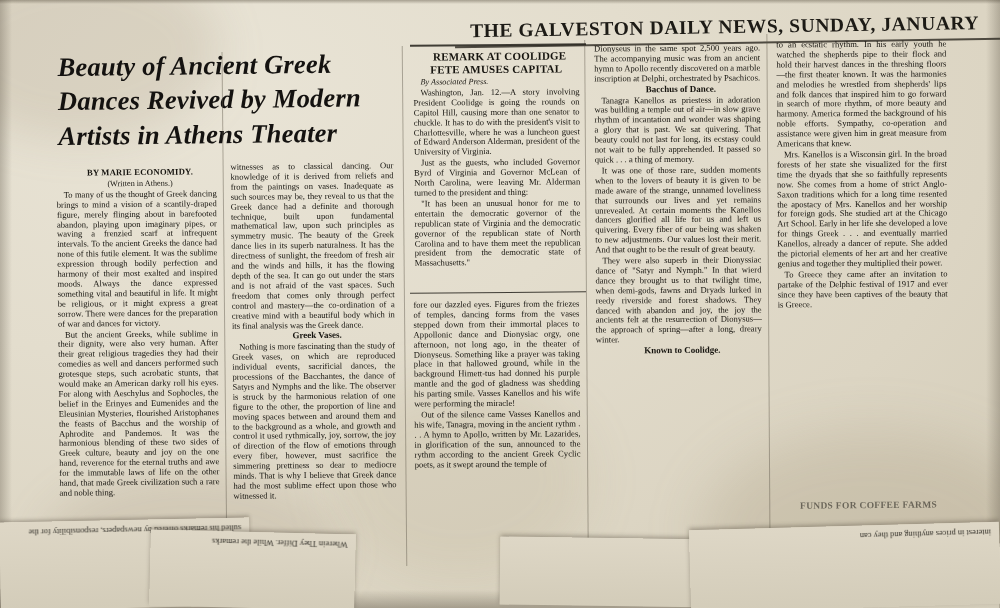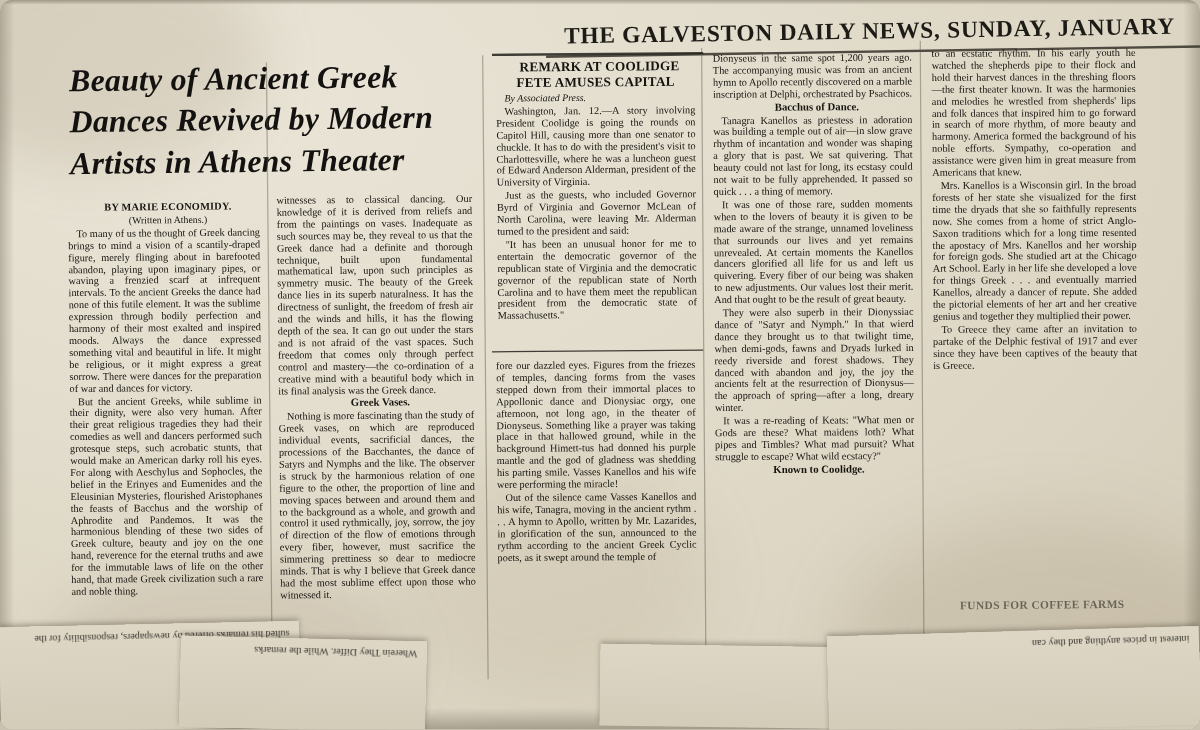--- a/index.html
+++ b/index.html
@@ -7,21 +7,20 @@
     width:1000px;height:608px;overflow:hidden;
     background:#c9c2b2;
     font-family:"Liberation Serif", serif;
   }
   
   #clipping{
     position:absolute;left:0;top:0;width:1000px;height:608px;
     background:
       radial-gradient(ellipse at 20% 15%, #e9e4d6 0%, #e3ddcd 38%, #dcd5c3 70%, #d2cab6 100%);
     overflow:hidden;
-    border-radius:10px;
   }
   
   .edge{position:absolute;background:rgba(120,110,92,.35);}
   .edge.top{left:0;top:0;width:1000px;height:4px;background:linear-gradient(to bottom,rgba(90,82,66,.45),rgba(90,82,66,0));}
   .edge.bottom{left:0;bottom:0;width:1000px;height:18px;background:linear-gradient(to top,rgba(80,72,58,.38),rgba(80,72,58,0));}
   .edge.left{left:0;top:0;width:12px;height:608px;background:linear-gradient(to right,rgba(80,72,58,.30),rgba(80,72,58,0));}
   .edge.right{right:0;top:0;width:14px;height:608px;background:linear-gradient(to left,rgba(80,72,58,.30),rgba(80,72,58,0));}
 
   .stain{position:absolute;border-radius:50%;pointer-events:none;}
 
@@ -171,36 +170,35 @@
     <p class="subhead">Greek Vases.</p>
     <p>Nothing is more fascinating than the study of Greek vases, on which are reproduced individual events, sacrificial dances, the processions of the Bacchantes, the dance of Satyrs and Nymphs and the like. The observer is struck by the harmonious relation of one figure to the other, the proportion of line and moving spaces between and around them and to the background as a whole, and growth and control it used rythmically, joy, sorrow, the joy of direction of the flow of emotions through every fiber, however, must sacrifice the simmering prettiness so dear to mediocre minds. That is why I believe that Greek dance had the most sublime effect upon those who witnessed it.</p>
   </div>
 
   <div class="boxrule" id="boxrule-top"></div>
   <div class="boxrule" id="boxrule-bot"></div>
   <div class="col" id="box">
     <p class="boxhead">REMARK AT COOLIDGE FETE AMUSES CAPITAL</p>
     <p class="src">By Associated Press.</p>
     <p>Washington, Jan. 12.—A story involving President Coolidge is going the rounds on Capitol Hill, causing more than one senator to chuckle. It has to do with the president's visit to Charlottesville, where he was a luncheon guest of Edward Anderson Alderman, president of the University of Virginia.</p>
-    <p>Just as the guests, who included Governor Byrd of Virginia and Governor McLean of North Carolina, were leaving Mr. Alderman turned to the president and said:</p>
+    <p>Just as the guests, who included Governor Byrd of Virginia and Governor McLean of North Carolina, were leaving Mr. Alderman turned to the president and thing:</p>
     <p>"It has been an unusual honor for me to entertain the democratic governor of the republican state of Virginia and the democratic governor of the republican state of North Carolina and to have them meet the republican president from the democratic state of Massachusetts."</p>
   </div>
 
   <div class="col" id="col3">
     <p class="noind">fore our dazzled eyes. Figures from the friezes of temples, dancing forms from the vases stepped down from their immortal places to Appollonic dance and Dionysiac orgy, one afternoon, not long ago, in the theater of Dionyseus. Something like a prayer was taking place in that hallowed ground, while in the background Himett-tus had donned his purple mantle and the god of gladness was shedding his parting smile. Vasses Kanellos and his wife were performing the miracle!</p>
     <p>Out of the silence came Vasses Kanellos and his wife, Tanagra, moving in the ancient rythm . . . A hymn to Apollo, written by Mr. Lazarides, in glorification of the sun, announced to the rythm according to the ancient Greek Cyclic poets, as it swept around the temple of</p>
   </div>
 
   <div class="col" id="col4">
-    <p class="noind">Dionyseus in the same spot 1,200 years ago. The accompanying music was from an ancient hymn to Apollo recently discovered on a marble inscription at Delphi, orchestrated by Psachicos.</p>
+    <p class="noind">Dionyseus in the same spot 2,500 years ago. The accompanying music was from an ancient hymn to Apollo recently discovered on a marble inscription at Delphi, orchestrated by Psachicos.</p>
     <p class="subhead">Bacchus of Dance.</p>
     <p>Tanagra Kanellos as priestess in adoration was building a temple out of air—in slow grave rhythm of incantation and wonder was shaping a glory that is past. We sat quivering. That beauty could not last for long, its ecstasy could not wait to be fully apprehended. It passed so quick . . . a thing of memory.</p>
     <p>It was one of those rare, sudden moments when to the lovers of beauty it is given to be made aware of the strange, unnamed loveliness that surrounds our lives and yet remains unrevealed. At certain moments the Kanellos dancers glorified all life for us and left us quivering. Every fiber of our being was shaken to new adjustments. Our values lost their merit. And that ought to be the result of great beauty.</p>
     <p>They were also superb in their Dionyssiac dance of "Satyr and Nymph." In that wierd dance they brought us to that twilight time, when demi-gods, fawns and Dryads lurked in reedy riverside and forest shadows. They danced with abandon and joy, the joy the ancients felt at the resurrection of Dionysus—the approach of spring—after a long, dreary winter.</p>
-    <p>It was a re-reading of Keats: "What men or Gods are these? What maidens loth? What pipes and Timbles? What mad pursuit? What struggle to escape? What wild ecstacy?"</p>
     <p class="subhead">Known to Coolidge.</p>
   </div>
 
   <div class="col" id="col5">
     <p class="noind">to an ecstatic rhythm. In his early youth he watched the shepherds pipe to their flock and hold their harvest dances in the threshing floors—the first theater known. It was the harmonies and melodies he wrestled from shepherds' lips and folk dances that inspired him to go forward in search of more rhythm, of more beauty and harmony. America formed the background of his noble efforts. Sympathy, co-operation and assistance were given him in great measure from Americans that knew.</p>
     <p>Mrs. Kanellos is a Wisconsin girl. In the broad forests of her state she visualized for the first time the dryads that she so faithfully represents now. She comes from a home of strict Anglo-Saxon traditions which for a long time resented the apostacy of Mrs. Kanellos and her worship for foreign gods. She studied art at the Chicago Art School. Early in her life she developed a love for things Greek . . . and eventually married Kanellos, already a dancer of repute. She added the pictorial elements of her art and her creative genius and together they multiplied their power.</p>
     <p>To Greece they came after an invitation to partake of the Delphic festival of 1917 and ever since they have been captives of the beauty that is Greece.</p>
   </div>
 
   <div id="frag-head" class="fade">FUNDS FOR COFFEE FARMS</div>

